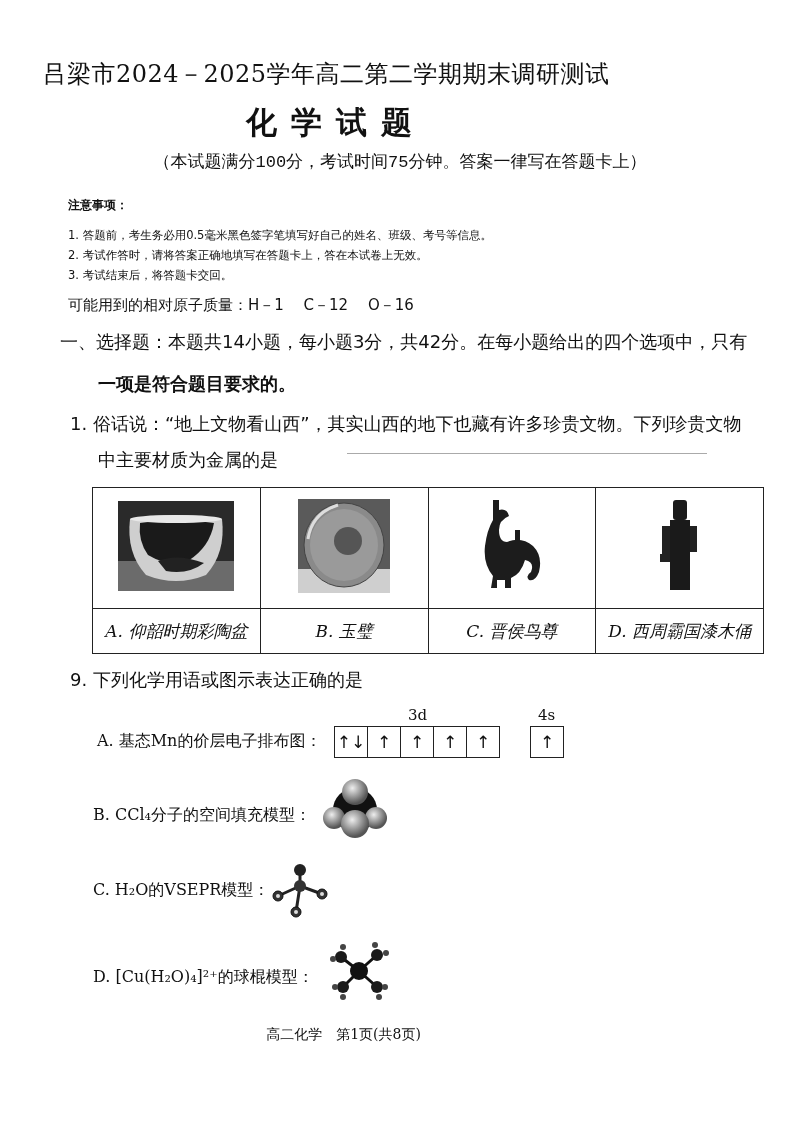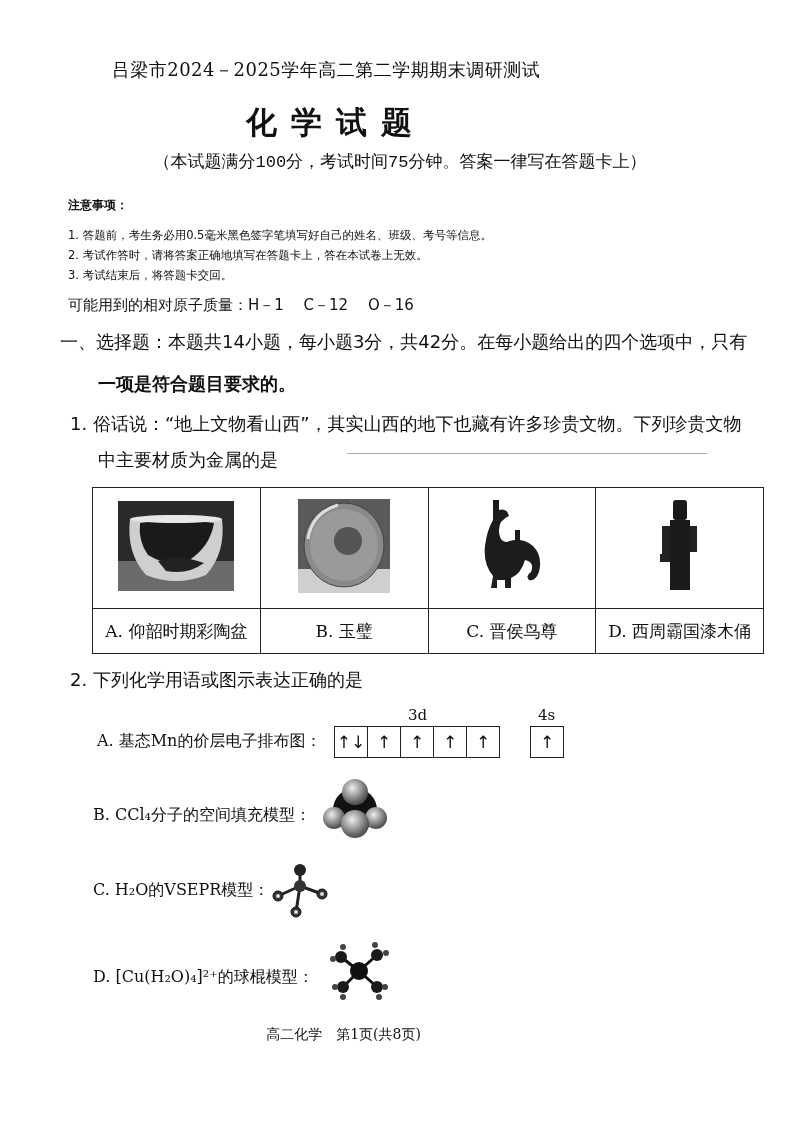--- a/index.html
+++ b/index.html
@@ -1,28 +1,28 @@
 <!DOCTYPE html>
 <html><head>
 <meta charset="utf-8">
 <style>
   html, body { margin: 0; padding: 0; background: #ffffff; }
   body { width: 800px; height: 1132px; position: relative; overflow: hidden; color: #111; font-family: "DejaVu Serif", "Liberation Serif", serif; }
   .abs { position: absolute; }
-  .title1 { left: 0; width: 652px; top: 58px; text-align: center; font-size: 18px; letter-spacing: 0.5px; }
+  .title1 { left: 0; width: 652px; top: 58px; text-align: center; font-size: 24px; letter-spacing: 0.5px; }
   .title2 { left: 0; width: 672px; top: 102px; text-align: center; font-size: 31px; font-weight: bold; letter-spacing: 14px; }
   .title3 { left: 0; width: 800px; top: 150px; text-align: center; font-size: 17px; font-family: Liberation Mono, monospace; }
   .notice-h { left: 68px; top: 197px; font-size: 12px; font-weight: bold; font-family: "DejaVu Sans", sans-serif; }
   .notice { left: 68px; font-size: 11.5px; font-family: "DejaVu Sans", sans-serif; margin-top: 9px; }
   .atomic { left: 68px; top: 296px; font-size: 15px; font-family: "DejaVu Sans", sans-serif; }
   .section { left: 60px; top: 330px; font-size: 18px; font-weight: normal; font-family: "DejaVu Sans", sans-serif; }
   .section2 { left: 98px; top: 372px; font-size: 18px; font-weight: bold; font-family: "DejaVu Sans", sans-serif; }
   .q { font-size: 18px; font-family: "DejaVu Sans", sans-serif; }
   .blank-line { left: 347px; top: 453px; width: 360px; height: 0; border-top: 1px solid #aaa; }
-  table.artifacts { position: absolute; left: 92px; top: 487px; width: 672px; border-collapse: collapse; }
+  table.artifacts { position: absolute; left: 92px; top: 487px; width: 672px; border-collapse: collapse; font-style: italic; }
   table.artifacts td { border: 1.5px solid #222; text-align: center; vertical-align: middle; }
   table.artifacts tr.img-row td { height: 118px; }
   table.artifacts tr.cap-row td { height: 42px; font-size: 17px; font-family: "DejaVu Serif", serif; }
   .pic { display: inline-block; }
   .opt { font-size: 16px; font-family: "DejaVu Serif", serif; }
   .orb { position: absolute; top: 726px; height: 32px; border: 1.3px solid #222; box-sizing: border-box; font-size: 17px; text-align: center; line-height: 30px; font-family: "DejaVu Sans", sans-serif; }
   .orb-label { font-size: 15px; font-family: "DejaVu Serif", serif; }
   .footer { left: 0; width: 687px; top: 1026px; text-align: center; font-size: 14px; font-family: "DejaVu Serif", serif; }
 </style>
 </head>
@@ -87,21 +87,21 @@
   </tr>
   <tr class="cap-row">
     <td>A. 仰韶时期彩陶盆</td>
     <td>B. 玉璧</td>
     <td>C. 晋侯鸟尊</td>
     <td>D. 西周霸国漆木俑</td>
   </tr>
 </tbody>
   </table>
 
-<div class="abs q" style="left:70px; top:668px">2. 下列化学用语或图示表达正确的是</div>
+<div class="abs q" style="left:70px; top:668px">9. 下列化学用语或图示表达正确的是</div>
 
 <div class="abs orb-label" style="left:408px; top:706px">3d</div>
 <div class="abs orb-label" style="left:538px; top:706px">4s</div>
 
 <div class="abs opt" style="left:97px; top:731px">A. 基态Mn的价层电子排布图：</div>
 <div class="orb" style="left:334px; width:34px">↑↓</div>
 <div class="orb" style="left:367px; width:34px">↑</div>
 <div class="orb" style="left:400px; width:34px">↑</div>
 <div class="orb" style="left:433px; width:34px">↑</div>
 <div class="orb" style="left:466px; width:34px">↑</div>

